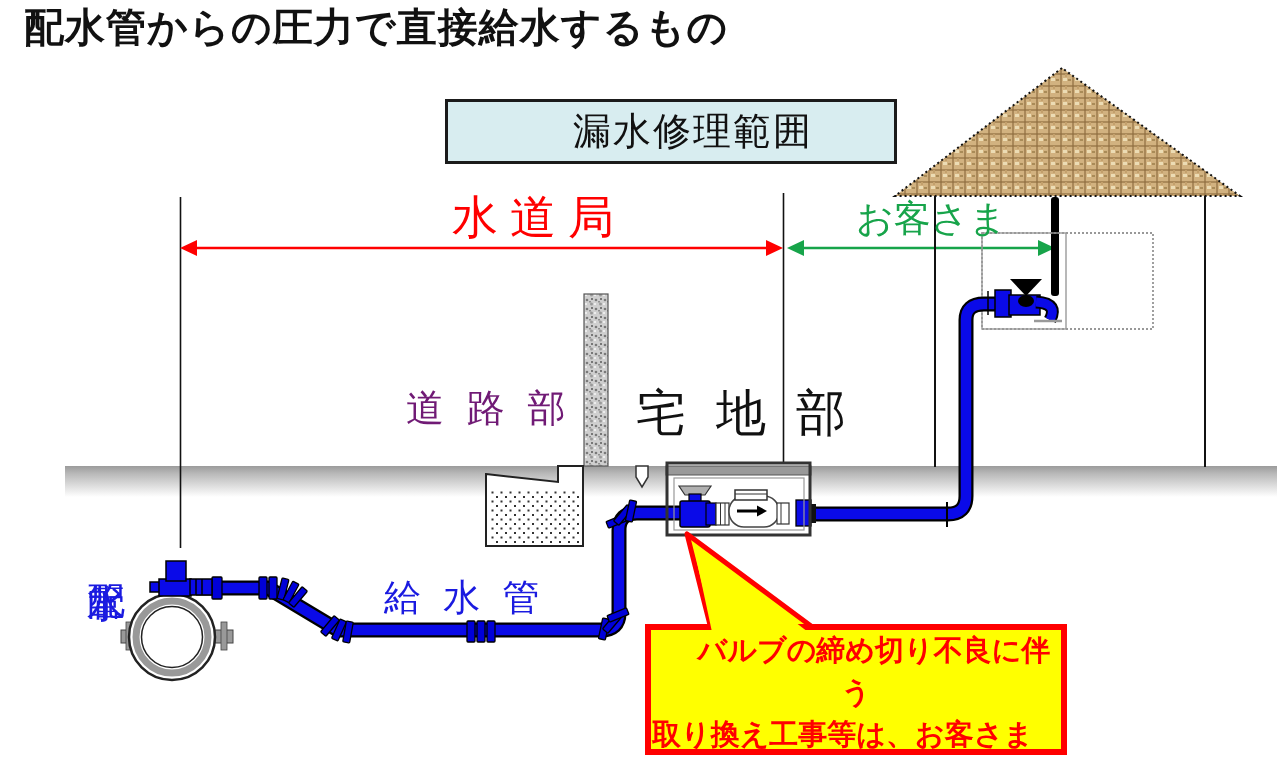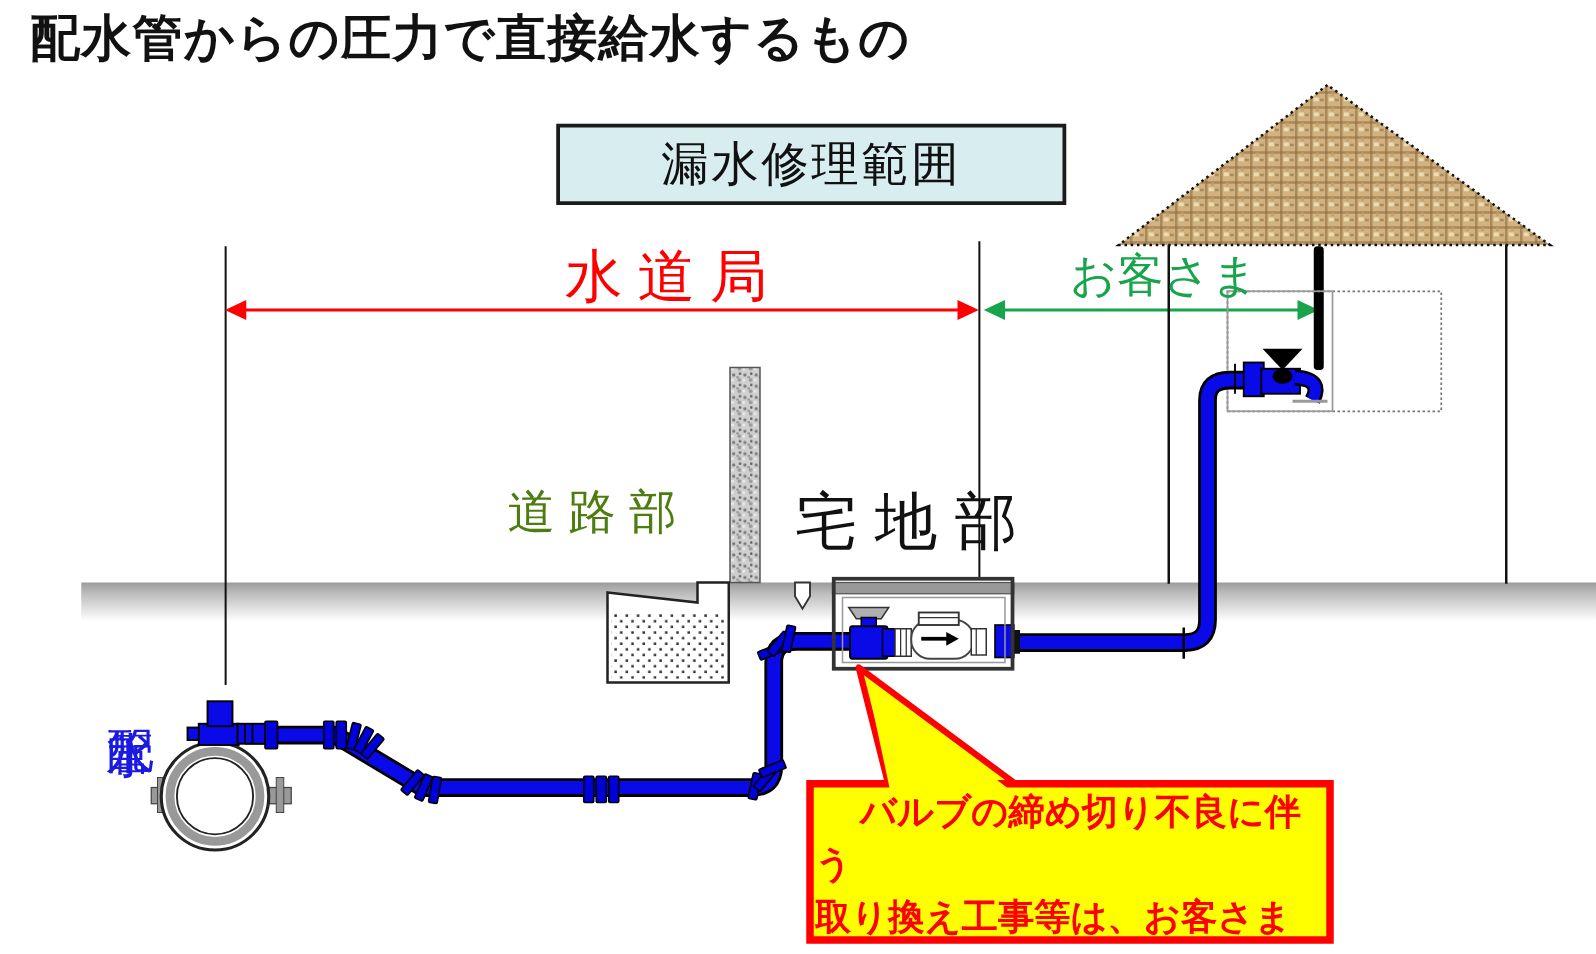--- a/index.html
+++ b/index.html
@@ -1,33 +1,33 @@
 <!DOCTYPE html>
 <html><head>
 <meta charset="utf-8">
 <style>
   html,body{margin:0;padding:0;background:#fff;}
   .stage{position:relative;width:1277px;height:763px;background:#fff;overflow:hidden;
          font-family:"Liberation Sans","DejaVu Sans",sans-serif;}
   svg{position:absolute;left:0;top:0;}
-  .lbl{position:absolute;white-space:pre;line-height:1.05;}
+  .lbl{position:absolute;white-space:pre;line-height:1.05;font-family:Liberation Mono, monospace;}
   .title{left:24px;top:10px;font-size:40px;font-weight:bold;color:#111;letter-spacing:1px;}
   .scopebox{position:absolute;left:445px;top:99px;width:402px;height:59px;
             background:#d8edf0;border:3px solid #1b1b1b;display:flex;align-items:center;justify-content:center;
-            font-size:38px;color:#111;letter-spacing:2px;}
+            font-size:38px;color:#111;letter-spacing:2px;padding-left:44px;}
   .utility{left:452px;top:197px;font-size:46px;color:#ff0000;letter-spacing:12px;}
   .customer{left:856px;top:202px;font-size:37px;color:#17a44a;text-align:right;}
-  .road{left:406px;top:391px;font-size:38px;color:#4d7c0f;}
+  .road{left:406px;top:391px;font-size:38px;color:#701a75;}
   .residential{left:636px;top:391px;font-size:50px;color:#111;}
   .supplypipe{left:384px;top:581px;font-size:37px;color:#1a1ae0;}
   .meterlbl{left:791px;top:548px;font-size:37px;color:#1a1ae0;}
   .distpipe{left:84px;top:554px;font-size:38px;color:#1a1ae0;writing-mode:vertical-rl;text-orientation:upright;line-height:1.0;height:145px;}
   .callout-text{position:absolute;left:652px;top:629px;width:408px;font-size:29px;font-weight:bold;
                 color:#ff0000;line-height:42px;}
-  .callout-text .l1{text-indent:36px;}
+  .callout-text .l1{text-indent:36px;text-align:center;}
 </style>
 </head>
 <body>
 
 <div class="stage">
 
   <svg width="1277" height="763" viewBox="0 0 1277 763">
     <defs>
       <linearGradient id="groundGrad" x1="0" y1="0" x2="0" y2="1">
         <stop offset="0" stop-color="#9b9b9b"></stop>
@@ -193,20 +193,21 @@
     <span>漏水修理範囲</span>
   </div>
 
   <div class="lbl utility">水道局</div>
   <div class="lbl customer">お客さま</div>
 
   <div class="lbl road">道 路 部</div>
   <div class="lbl residential">宅 地 部</div>
 
   <div class="lbl distpipe">配水管</div>
+  <div class="lbl supplypipe">給 水 管</div>
 
   <div class="callout-text">
     <div class="l1">バルブの締め切り不良に伴う</div>
     <div class="l2">取り換え工事等は、お客さまの</div>
 
   </div>
 
 </div>
 
 </body></html>

